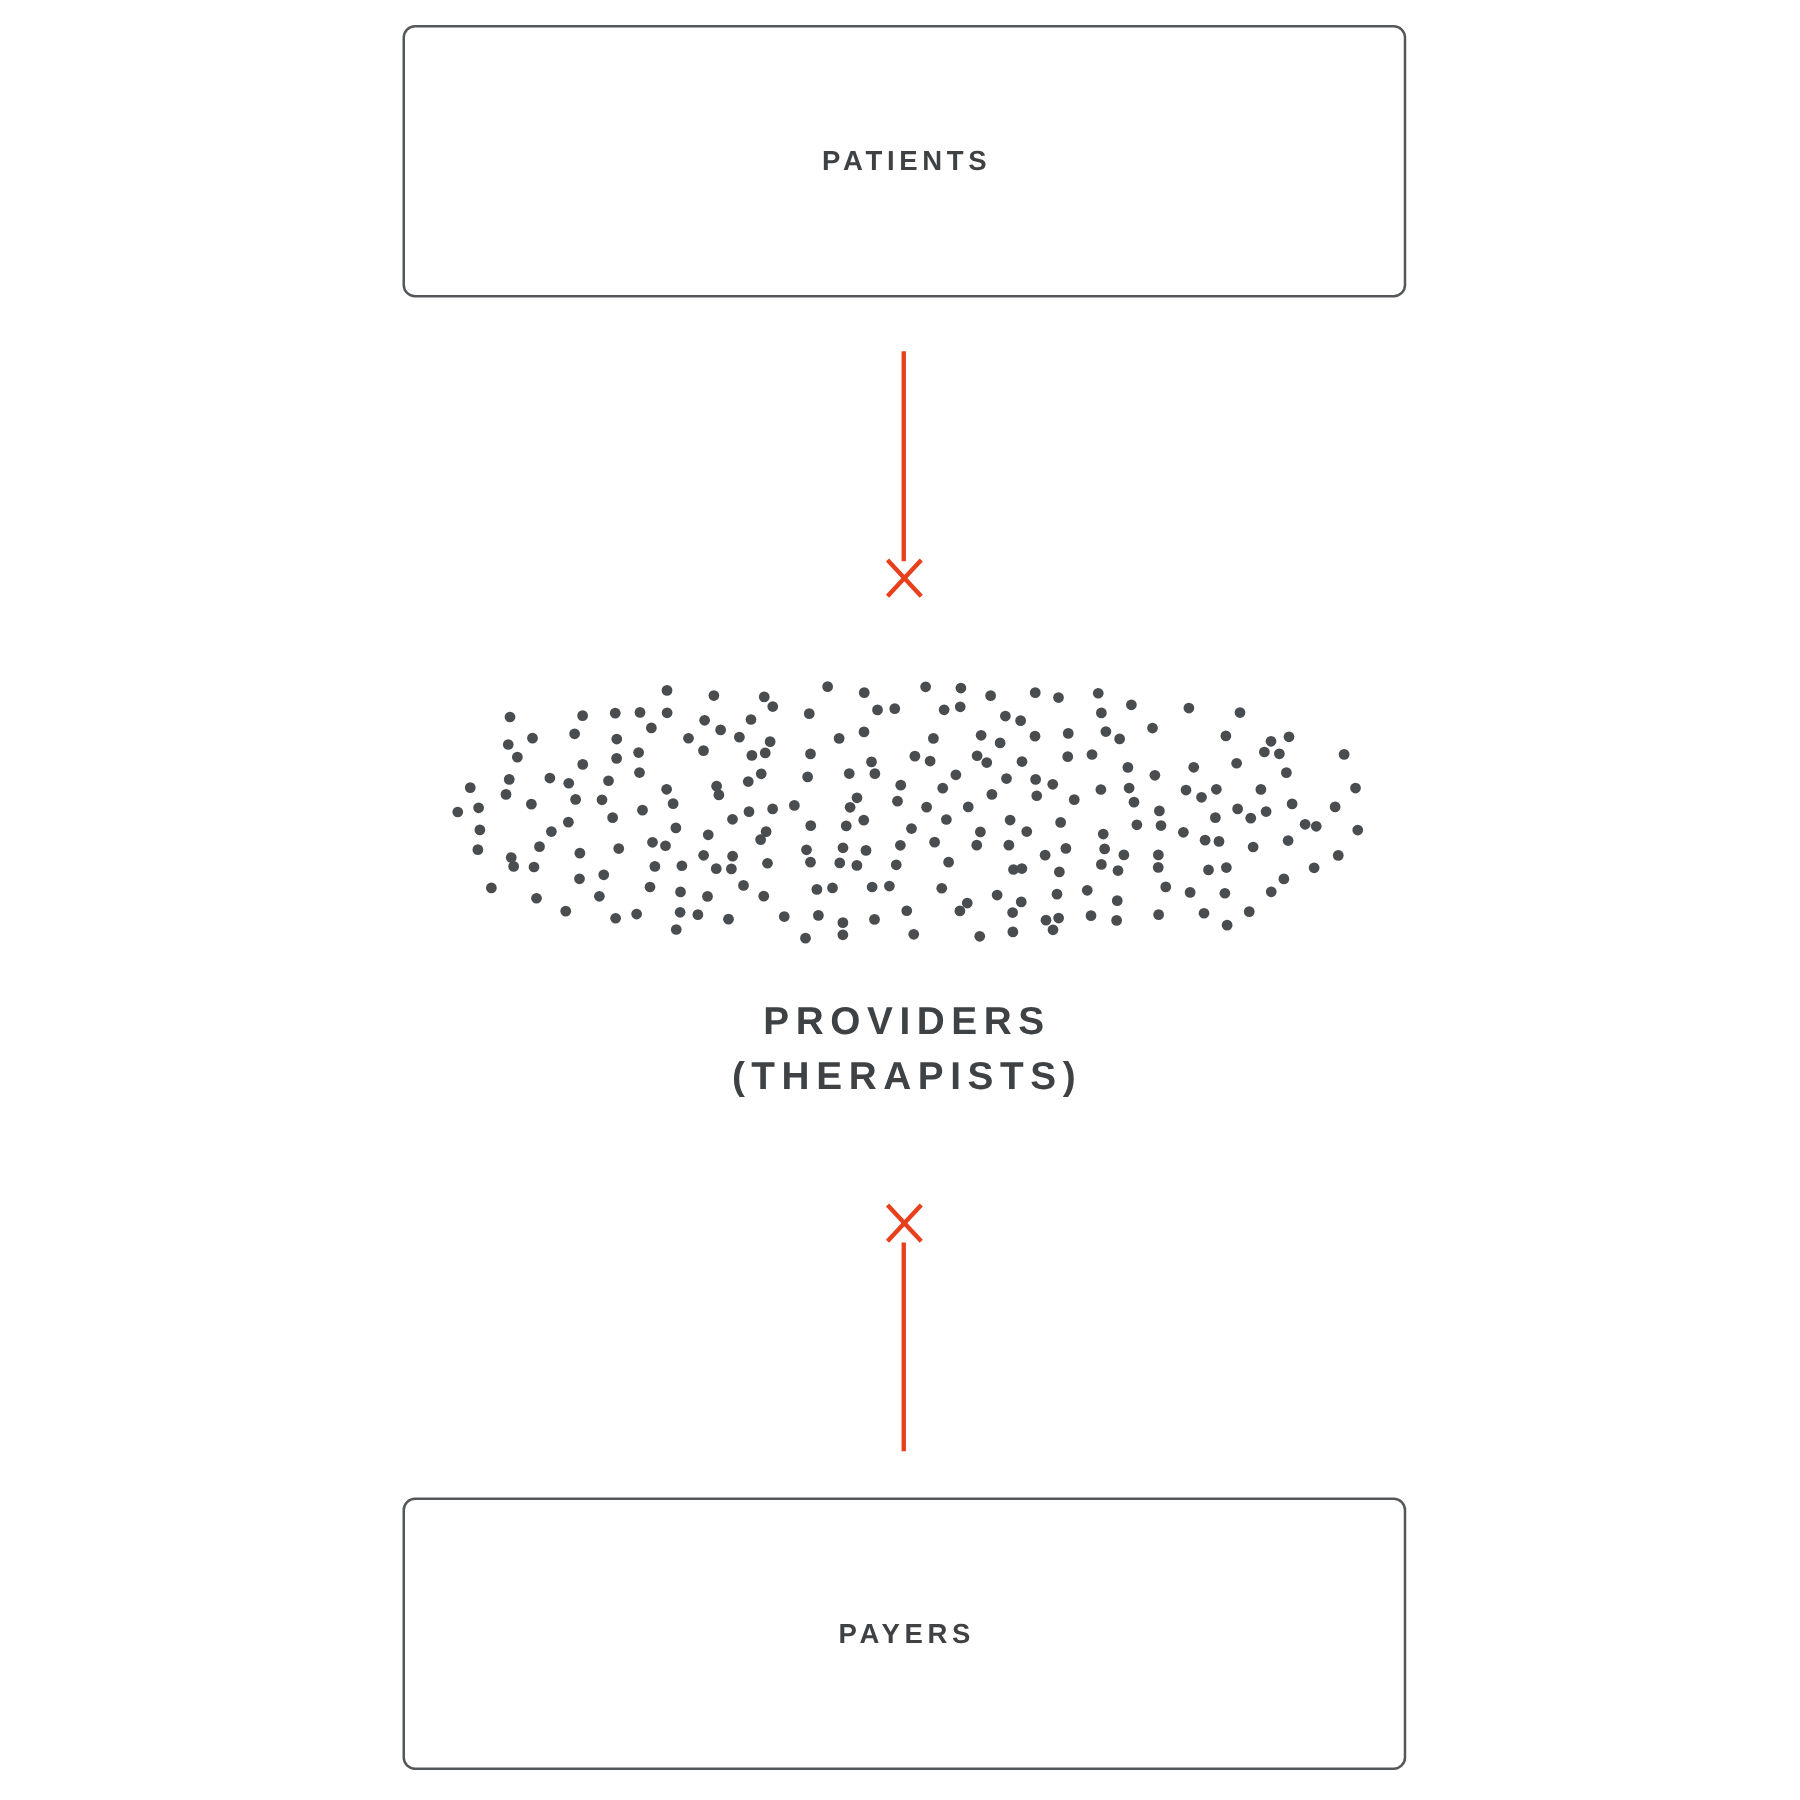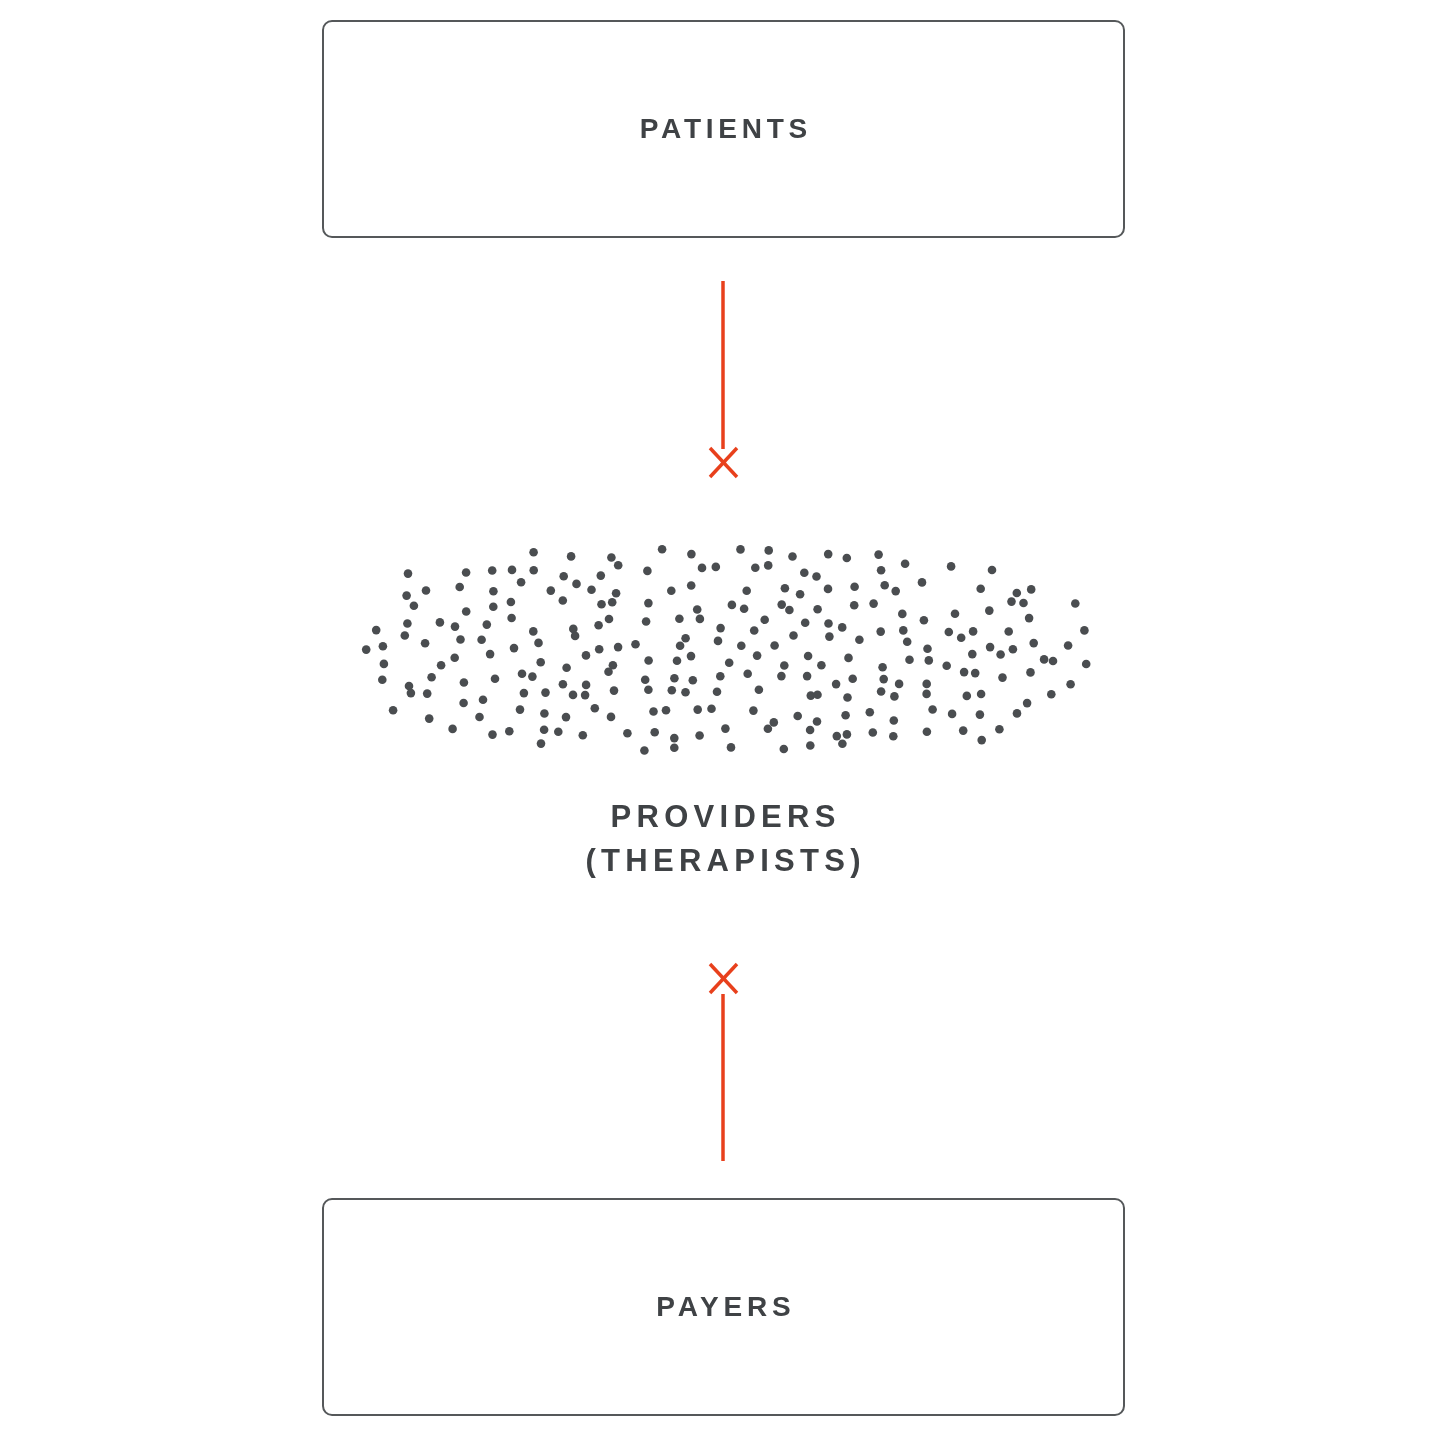--- a/index.html
+++ b/index.html
@@ -31,21 +31,21 @@
     border-radius: 10px;
     background: #ffffff;
     display: flex;
     align-items: center;
     justify-content: center;
     box-sizing: border-box;
   }
   .node-box.patients { top: 20px; }
   .node-box.payers   { top: 1198px; }
   .box-label {
-    font-size: 28px;
+    font-size: 22px;
     font-weight: 700;
     letter-spacing: 0.17em;
     color: #3f4245;
     text-indent: 0.17em;
   }
   .providers-label {
     position: absolute;
     top: 795px;
     left: 0;
     width: 1446px;

